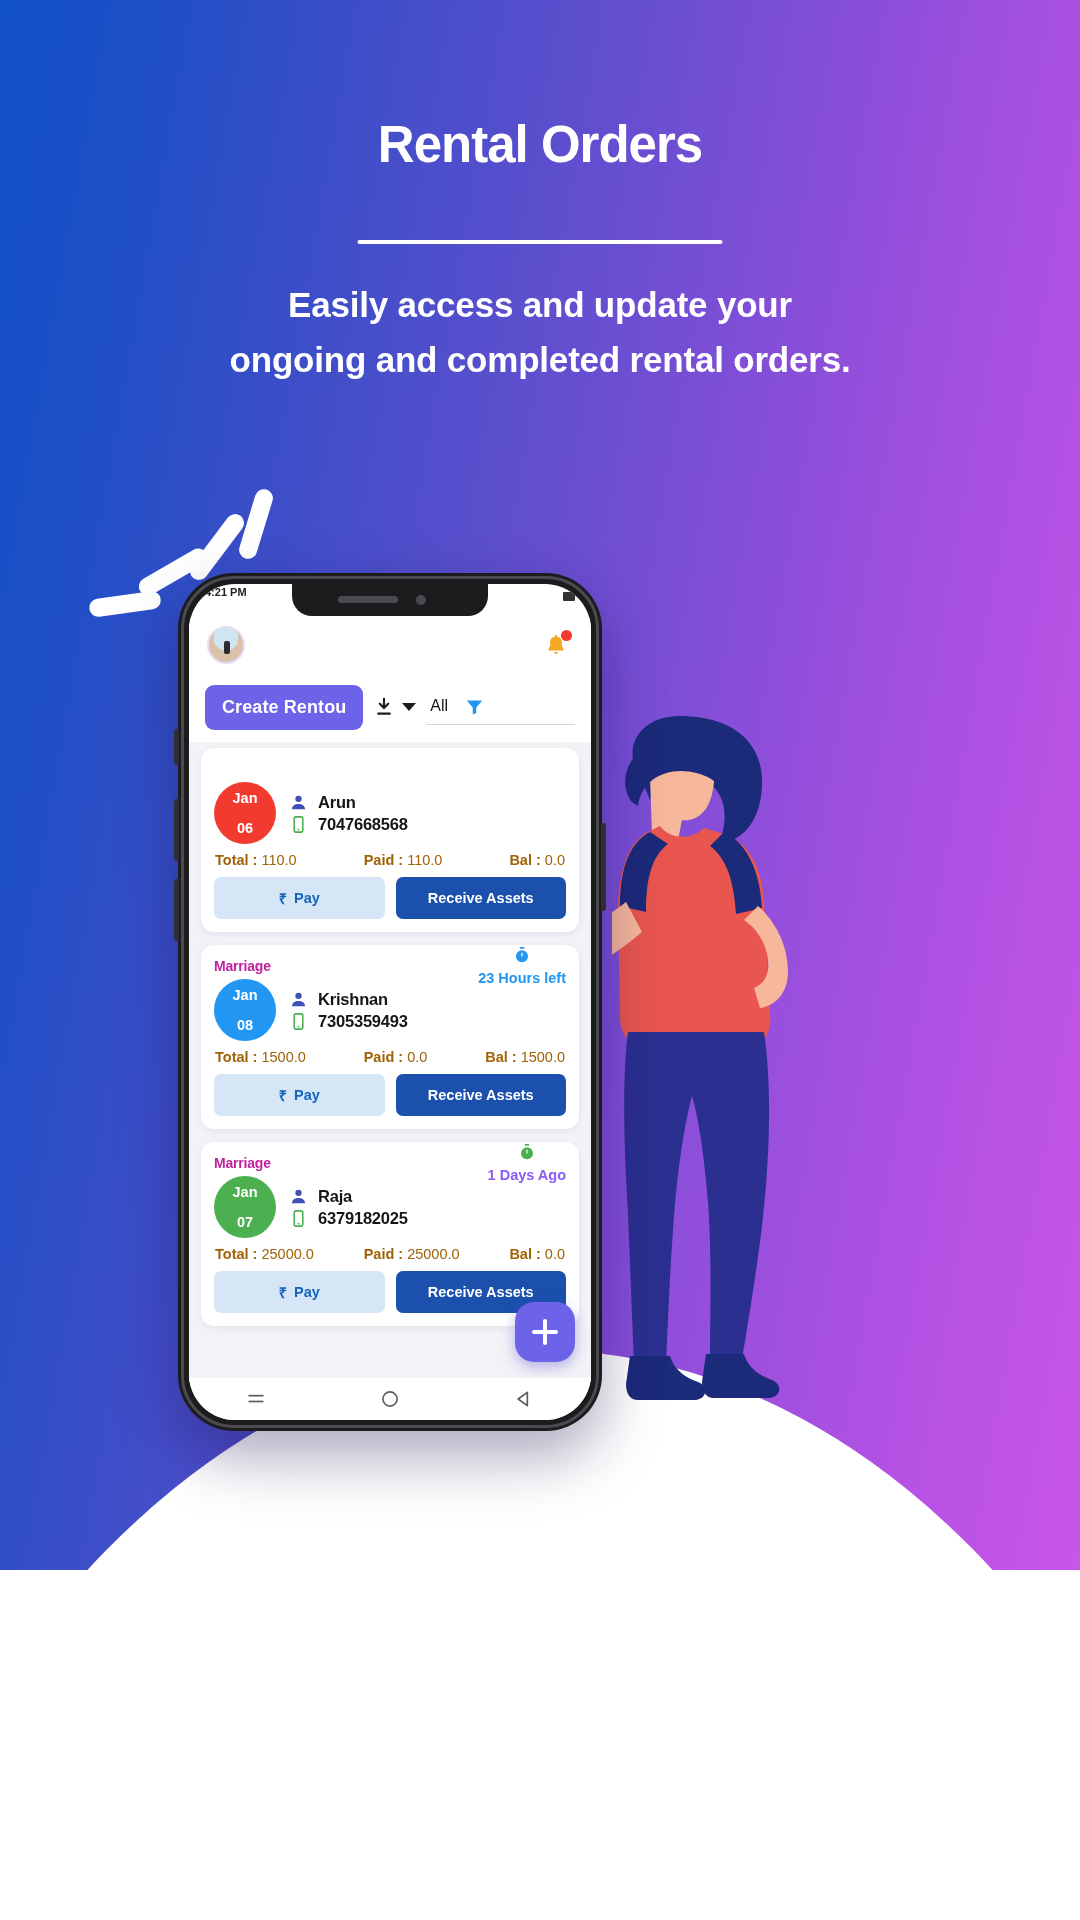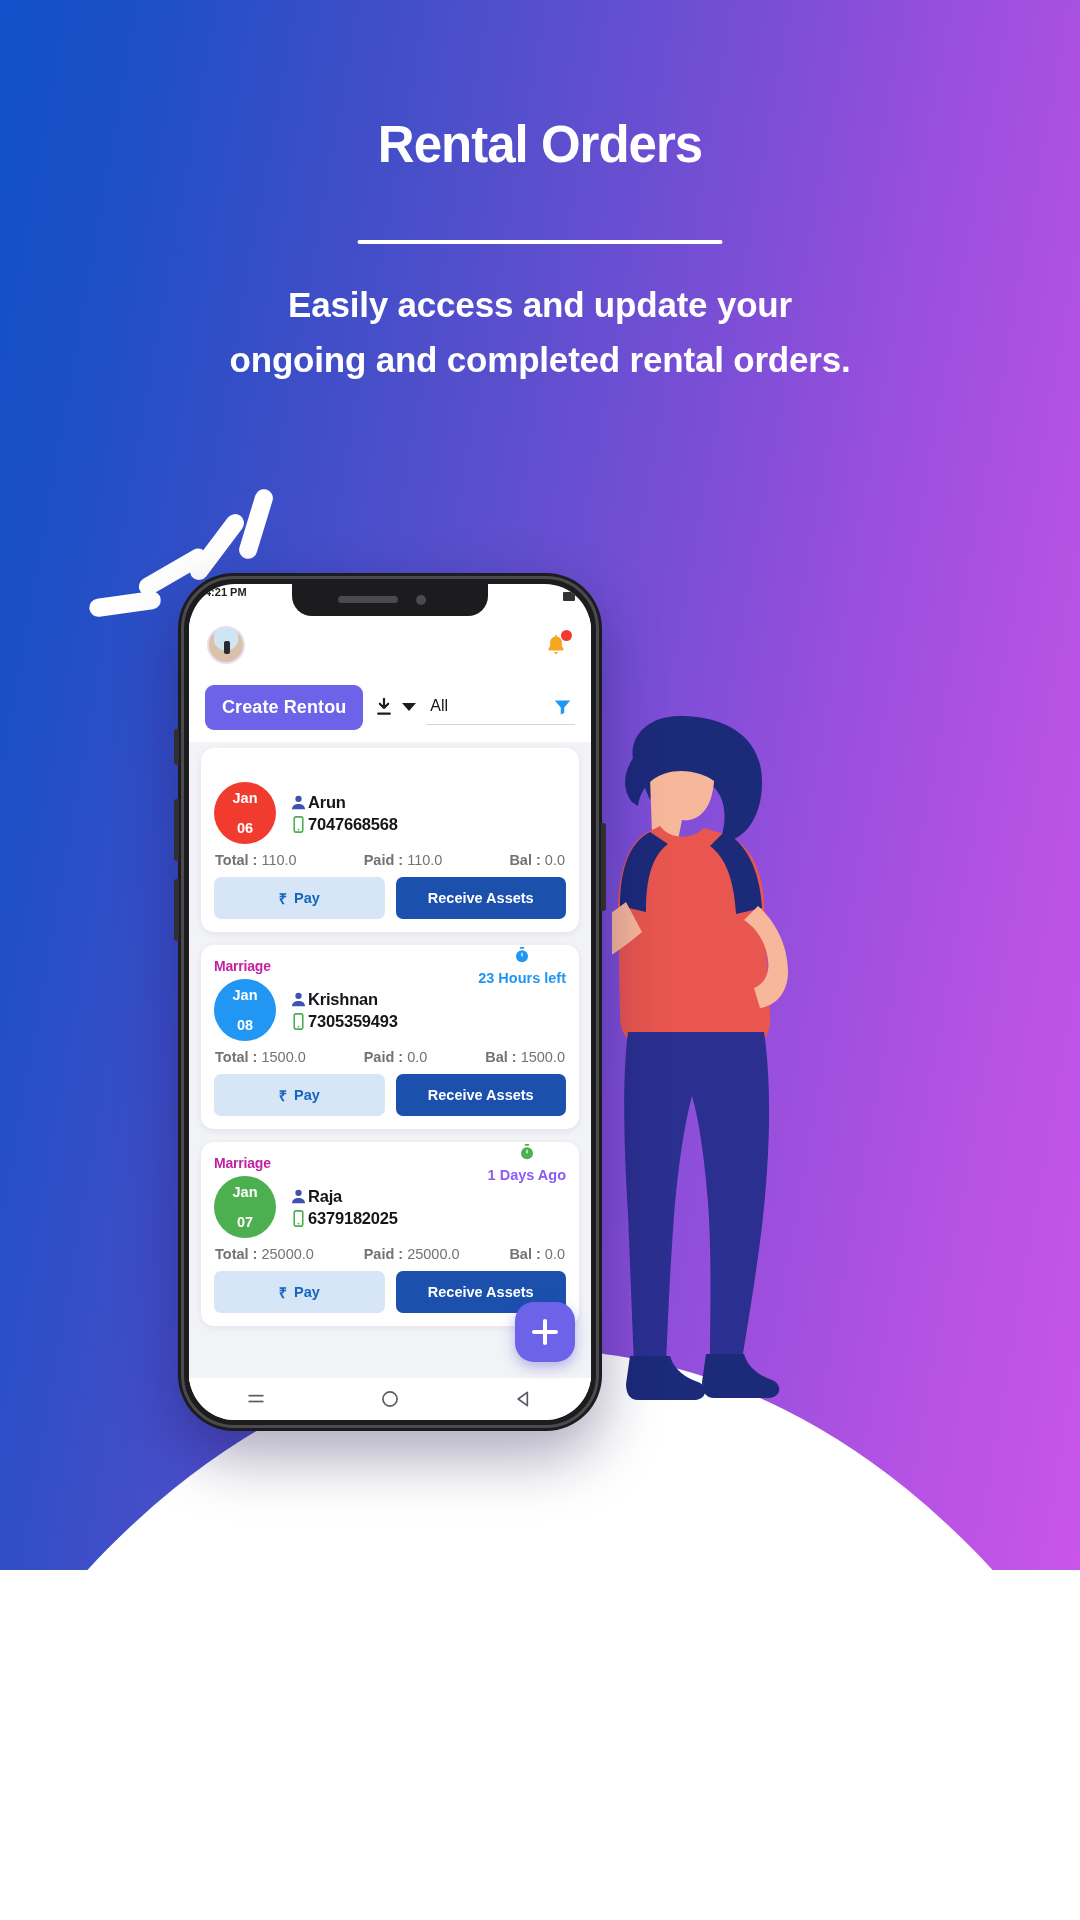--- a/index.html
+++ b/index.html
@@ -124,21 +124,21 @@
   }
   .create-btn {
     background:#6c63e8; color:#fff; border:none; border-radius:9px;
     padding:12px 17px; font-size:18px; font-weight:bold;
     white-space:nowrap; cursor:pointer; letter-spacing:.1px;
   }
   .dl-group { display:flex; align-items:center; gap:7px; cursor:pointer; }
   .caret { width:0;height:0;border-left:7px solid transparent;border-right:7px solid transparent;
            border-top:8px solid #1d1d1f; }
   .select-wrap {
-    flex:1; display:flex; align-items:center; justify-content:space-between;
+    flex:1; display:flex; align-items:center; 
     border-bottom:1.5px solid #d5d5db; padding:6px 2px 7px 4px; cursor:pointer;gap:16px;
   }
   .select-value { font-size:16px; color:#15151a; }
 
   
   .list {
     position:absolute; top:158px; left:0; width:402px; height:640px;
     background:#f2f3f7; padding:6px 12px 0; overflow:hidden; z-index:4;
   }
   .card {
@@ -151,28 +151,28 @@
   .timer { display:flex; align-items:center; gap:6px; font-size:14.5px; font-weight:bold;flex-direction:column; }
   .timer.blue { color:#2196f3; }
   .timer.green { color:#8b5cf6; }
   .card-mid { display:flex; align-items:center; gap:13px; margin:3px 0 8px; }
   .date-circle {
     width:62px; height:62px; border-radius:50%; flex:none;
     display:flex; flex-direction:column; align-items:center; justify-content:center;
     color:#ffffff; font-size:14.5px; font-weight:bold; line-height:1.25;gap:11px;
   }
   .contact { display:flex; flex-direction:column; gap:3px; }
-  .crow { display:flex; align-items:center; }
+  .crow { display:flex; align-items:center; gap:10px; }
   .crow .ctext { font-size:16.5px; font-weight:bold; color:#15151a; letter-spacing:-.2px; }
   .amounts {
     display:flex; justify-content:space-between; align-items:center;
     font-size:14.5px; color:#15151a; margin-bottom:9px; padding:0 1px;
   }
   .amounts b { font-weight:bold; }
-  .amounts span { color:#737373; }
+  .amounts span { color:#a16207; }
   .actions { display:flex; gap:11px; }
   .btn-pay {
     flex:1; background:#d6e6f7; color:#1565c0; border:none; border-radius:7px;
     padding:11px 0; font-size:14.5px; font-weight:bold; cursor:pointer;
     display:flex; align-items:center; justify-content:center; gap:7px;
   }
   .btn-receive {
     flex:1; background:#1b50ad; color:#ffffff; border:none; border-radius:7px;
     padding:11px 0; font-size:14.5px; font-weight:bold; cursor:pointer;
     white-space:nowrap; overflow:hidden;

